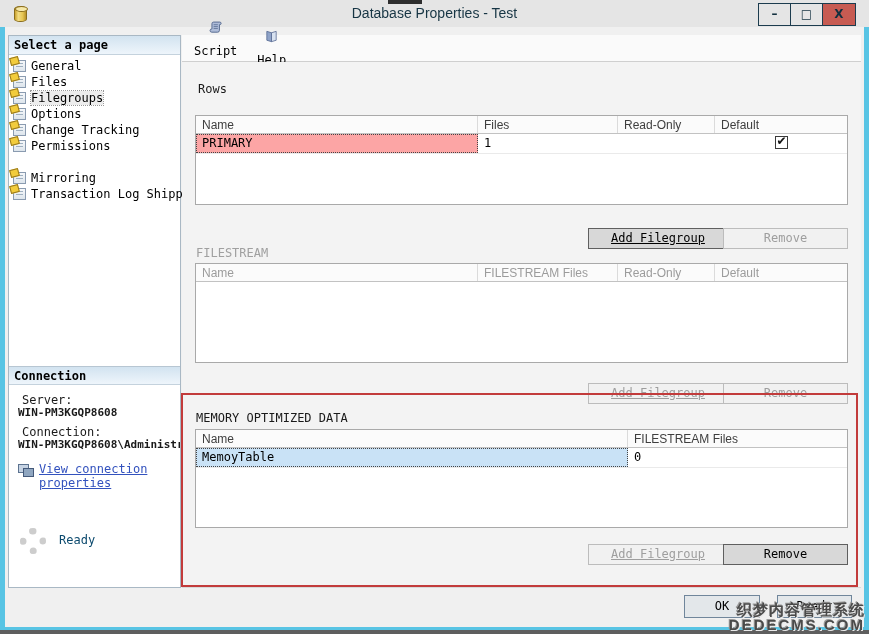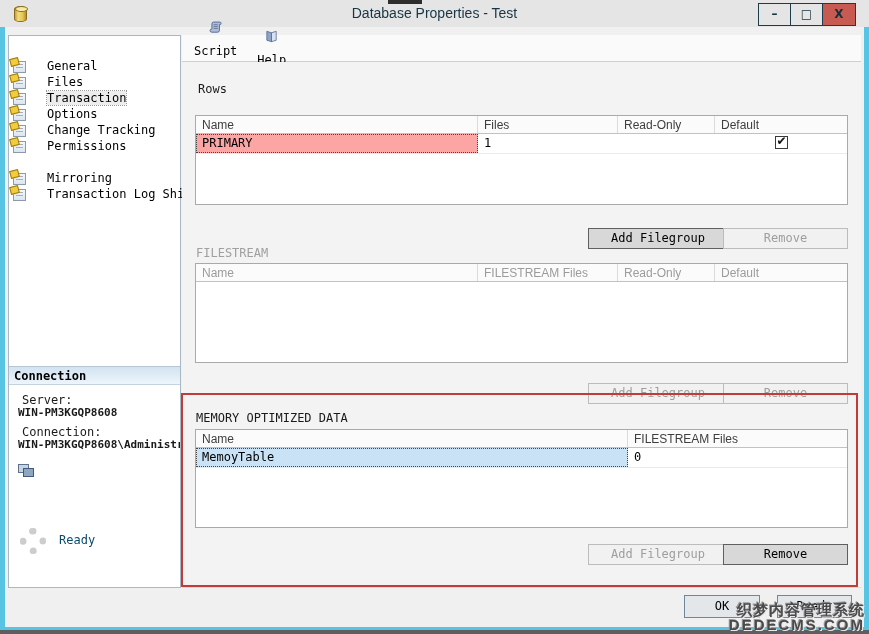--- a/index.html
+++ b/index.html
@@ -27,22 +27,22 @@
   
   .content { position:absolute; left:5px; top:27px; width:859px; height:600px; background:#F0F0F0; }
 
   
   .left-panel { position:absolute; left:3px; top:8px; width:173px; height:553px;
     background:#FFFFFF; border:1px solid #A9B8C4; }
   .panel-header { position:absolute; left:0; width:171px; height:19px; padding:2px 0 0 5px;
     background:linear-gradient(180deg,#D2E3F0,#EEF5FB); border-top:1px solid #B7C6D2;
     border-bottom:1px solid #C4D2DD; font-size:12px; font-weight:bold; color:#000; }
   .panel-header.first { top:0; border-top:none; }
-  .page-item { position:absolute; left:4px; height:15px; display:flex; align-items:flex-end;
-    font-size:12px; color:#000; white-space:nowrap;gap:16px; }
+  .page-item { position:absolute; left:4px; height:15px; display:flex; align-items:center;
+    font-size:12px; color:#000; white-space:nowrap; }
   .page-item.selected .pi-label { background:#EDEDED; outline:1px dotted #9A9A9A; }
   .pg-icon { position:relative; width:13px; height:12px; margin-right:5px; flex:0 0 13px;
     background:linear-gradient(180deg,#F6F8FA,#DDE5EC); border:1px solid #8A9BB0; }
   .pg-icon::before { content:""; position:absolute; left:2px; top:2px; width:7px; height:6px;
     background:repeating-linear-gradient(180deg,#9FB0C0 0 1px,transparent 1px 3px); }
   .pg-icon::after { content:""; position:absolute; left:-4px; top:-4px; width:7px; height:6px;
     background:#F2CC3C; border:1px solid #9A7A1E; transform:rotate(-15deg); }
   .conn-label { position:absolute; left:13px; font-size:12px; color:#1A1A1A; }
   .conn-value { position:absolute; left:9px; width:162px; font-size:11px; color:#1A1A1A;
     white-space:nowrap; overflow:hidden;font-weight:bold; }
@@ -76,21 +76,21 @@
   .dcell.sel-light { background:#fca5a5; outline:1px dotted #444; outline-offset:-1px; }
   .dcell.sel-blue { background:#C9E2F6; outline:1px dotted #444; outline-offset:-1px; }
   .dcell.center { display:flex; justify-content:center; padding:2px 0 0 0; }
   .checkbox { width:13px; height:13px; background:#FFF; border:1px solid #3A3A3A; position:relative; }
   .checkbox.checked::after { content:"\2714"; position:absolute; left:1px; top:-3px;
     font-size:12px; font-weight:bold; color:#111; font-family:"DejaVu Sans",sans-serif; }
 
   .btn { position:absolute; height:21px; font-size:12px; text-align:center; line-height:19px; }
   .btn.en { background:#D8D8D8; border:1px solid #5F5F5F; color:#000; }
   .btn.dis { background:#F1F1F1; border:1px solid #BCBCBC; color:#9E9E9E; }
-  .btn.w120 { width:140px; } .btn.w125 { width:125px; }
+  .btn.w120 { width:140px;text-decoration:underline; } .btn.w125 { width:125px; }
 
   .red-annotation { position:absolute; left:176px; top:366px; width:677px; height:194px;
     border:2px solid #C23B3B; z-index:6; pointer-events:none; }
 
   .footer-btn { position:absolute; height:23px; font-size:12px; text-align:center; line-height:21px;
     background:#E3E7EA; border:1px solid #70869B; color:#000; }
 
   .watermark { position:absolute; right:4px; bottom:2px; z-index:9; text-align:right;
     font-family:"Liberation Sans",sans-serif; font-weight:bold; color:#4A4A4A;
     text-shadow:1px 1px 0 #E9E9E9, -1px -1px 0 #9C9C9C; line-height:15px; }
@@ -112,32 +112,33 @@
       <div class="win-btn">–</div>
       <div class="win-btn">□</div>
       <div class="win-btn close">X</div>
     </div>
   </div>
   <div class="notch"></div>
 
   <div class="content">
 
     <div class="left-panel">
+      <div class="panel-header first">Select a page</div>
 
       <div class="page-item" style="top:22px">
         <span class="pg-icon"></span>
         <span class="pi-label">General</span>
       </div>
       <div class="page-item" style="top:38px">
         <span class="pg-icon"></span>
         <span class="pi-label">Files</span>
       </div>
       <div class="page-item selected" style="top:54px">
         <span class="pg-icon"></span>
-        <span class="pi-label">Transaction</span>
+        <span class="pi-label">Filegroups</span>
       </div>
       <div class="page-item" style="top:70px">
         <span class="pg-icon"></span>
         <span class="pi-label">Options</span>
       </div>
       <div class="page-item" style="top:86px">
         <span class="pg-icon"></span>
         <span class="pi-label">Change Tracking</span>
       </div>
       <div class="page-item" style="top:102px">
@@ -155,20 +156,21 @@
 
       <div class="panel-header" style="top:330px">Connection</div>
       <div class="conn-label" style="top:357px">Server:</div>
       <div class="conn-value" style="top:370px">WIN-PM3KGQP8608</div>
       <div class="conn-label" style="top:389px">Connection:</div>
       <div class="conn-value" style="top:402px">WIN-PM3KGQP8608\Administrat</div>
       <div class="link-icon" style="top:428px">
         <span class="m1"></span>
           <span class="m2"></span>
       </div>
+      <a class="conn-link" style="top:426px">View connection properties</a>
 
       <div class="spinner" style="top:492px"></div>
       <div class="ready-label" style="top:497px">Ready</div>
     </div>
 
     <div class="toolbar">
       <div class="tb-btn">
         <svg class="icon-svg" viewBox="0 0 16 16">
           <path d="M4 13 Q2.2 13 2.2 11.2 Q2.2 9.5 4.2 9.5 L4.2 4 Q4.2 2.2 6 2.2 L12.5 2.2 Q14 2.2 14 3.6 Q14 5 12.2 5 L12.2 11 Q12.2 13 10.2 13 Z" fill="#AEBCD8" stroke="#53678E" stroke-width="1"></path>
           <line x1="6" y1="5" x2="10.5" y2="5" stroke="#53678E" stroke-width="0.8"></line>

